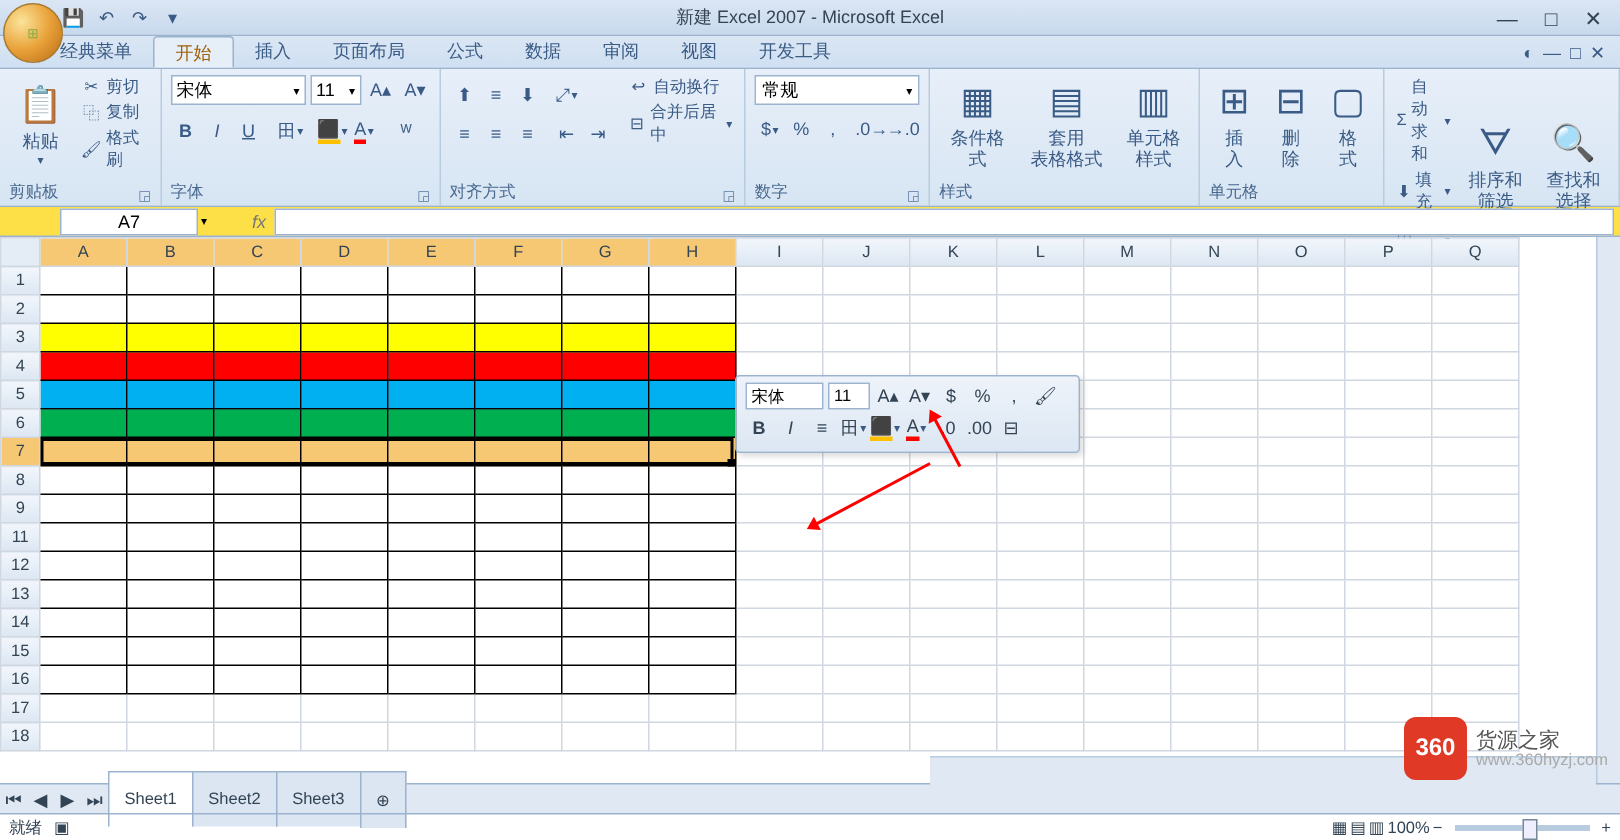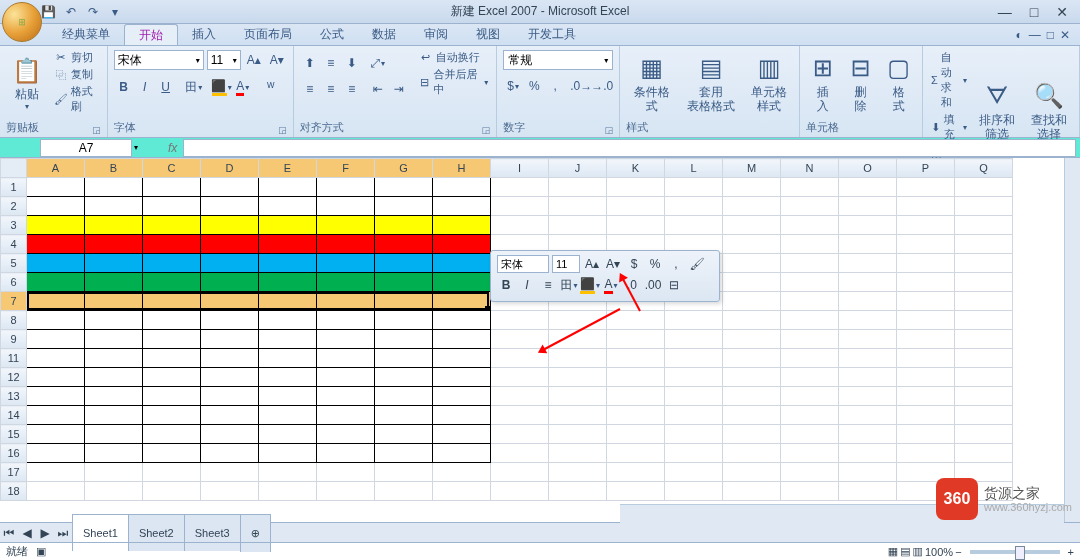--- a/index.html
+++ b/index.html
@@ -5,23 +5,23 @@
 * { margin: 0; padding: 0; box-sizing: border-box; font-family: "Microsoft YaHei", "SimSun", sans-serif; }
 body { width: 1080px; height: 560px; background: #fff; overflow: hidden; position: relative; font-size: 12px; }
 
 .titlebar { height: 24px; background: linear-gradient(#dbe6f4,#c8d9ed); display: flex; align-items: center; position: relative; border-bottom: 1px solid #9bb3cf; }
 .qat { display: flex; gap: 4px; margin-left: 40px; align-items: center; }
 .qat .qbtn { width: 18px; height: 18px; display: flex; align-items: center; justify-content: center; color: #3a5b85; }
 .title-text { position: absolute; left: 50%; transform: translateX(-50%); color: #345; font-size: 12px; }
 .winctrl { margin-left: auto; display: flex; gap: 18px; padding-right: 12px; color: #345; font-size: 14px; }
 .orb { position: absolute; left: 2px; top: 2px; width: 40px; height: 40px; background: radial-gradient(circle at 30% 30%, #fbe49a,#e9a23a 50%,#b96b14); border-radius: 50%; border: 1px solid #a77a2e; z-index: 10; display:flex;align-items:center;justify-content:center;font-size:9px;color:#8a4; }
 
-.tabbar { height: 22px; background: linear-gradient(#dbe6f4,#cfe0f2); display: flex; padding-left: 48px; border-bottom: 1px solid #9bb3cf; }
+.tabbar { height: 22px; background: linear-gradient(#dbe6f4,#cfe0f2); display: flex; padding-left: 26px; border-bottom: 1px solid #9bb3cf; }
 .tab { padding: 2px 14px; color: #3a5b85; cursor: pointer; }
-.tab.active { background: #e6eef8; border: 1px solid #9bb3cf; border-bottom: none; border-radius: 3px 3px 0 0; color: #a21caf; }
+.tab.active { background: #e6eef8; border: 1px solid #9bb3cf; border-bottom: none; border-radius: 3px 3px 0 0; color: #a16207; }
 .tabbar .help { margin-left: auto; padding-right: 10px; color: #3a5b85; display:flex;gap:6px;align-items:center; }
 
 .ribbon { height: 92px; background: linear-gradient(#e7eff9,#d7e5f3); display: flex; border-bottom: 1px solid #9bb3cf; }
 .group { border-right: 1px solid #b8cce0; padding: 4px 6px 2px; display: flex; flex-direction: column; justify-content: space-between; }
 .group-body { display: flex; gap: 4px; flex: 1; }
 .group-label { text-align: left; color: #4a6a90; font-size: 11px; padding-top: 2px; position:relative; }
 .dlaunch { position:absolute; right:0; bottom:0; font-size:9px; color:#5a7aa0; }
 
 .bigbtn { display: flex; flex-direction: column; align-items: center; justify-content: center; padding: 2px 6px; color: #3a5b85; cursor:pointer; text-align:center; line-height:1.2; }
 .bigbtn .ico { font-size: 24px; margin-bottom: 2px; }
@@ -30,21 +30,21 @@
 .smallbtn .ic { width: 14px; text-align: center; }
 
 .font-box, .size-box { background: #fff; border: 1px solid #9bb3cf; height: 20px; padding: 0 3px; display:flex;align-items:center; }
 .font-box { width: 90px; } .size-box { width: 34px; }
 .btnrow { display: flex; gap: 1px; margin-top: 3px; }
 .rb { width: 20px; height: 20px; display:flex;align-items:center;justify-content:center; color:#3a5b85; cursor:pointer; border:1px solid transparent; }
 .dd::after { content:"▾"; font-size:8px; margin-left:1px; color:#3a5b85; }
 
 .nfmt { background:#fff; border:1px solid #9bb3cf; width:110px; height:20px; padding:0 4px; display:flex;align-items:center;justify-content:space-between; }
 
-.namebox-row { height: 20px; background: #5eead4; display: flex; align-items: center; border-bottom: 1px solid #9bb3cf; }
+.namebox-row { height: 20px; background: #fde047; display: flex; align-items: center; border-bottom: 1px solid #9bb3cf; }
 .namebox { width: 92px; background: #fff; border: 1px solid #9bb3cf; margin-left: 40px; text-align: center; height:18px; display:flex;align-items:center;justify-content:center; }
 .fx { margin: 0 6px 0 30px; font-style: italic; color:#777; }
 .fbar { flex:1; background:#fff; border:1px solid #9bb3cf; height:18px; margin-right:4px; }
 
 .sheet { position: relative; overflow:hidden; }
 table.grid { border-collapse: collapse; table-layout: fixed; }
 .grid th, .grid td { border: 1px solid #d0d7e0; height: 19px; font-size: 11px; }
 .grid .corner { width: 26px; background: #e4ecf6; }
 .grid th.colh { width: 58px; background: linear-gradient(#f2f6fb,#dce7f3); text-align:center; font-weight:normal; color:#345; }
 .grid th.colh.sel { background: #f7c873; }

